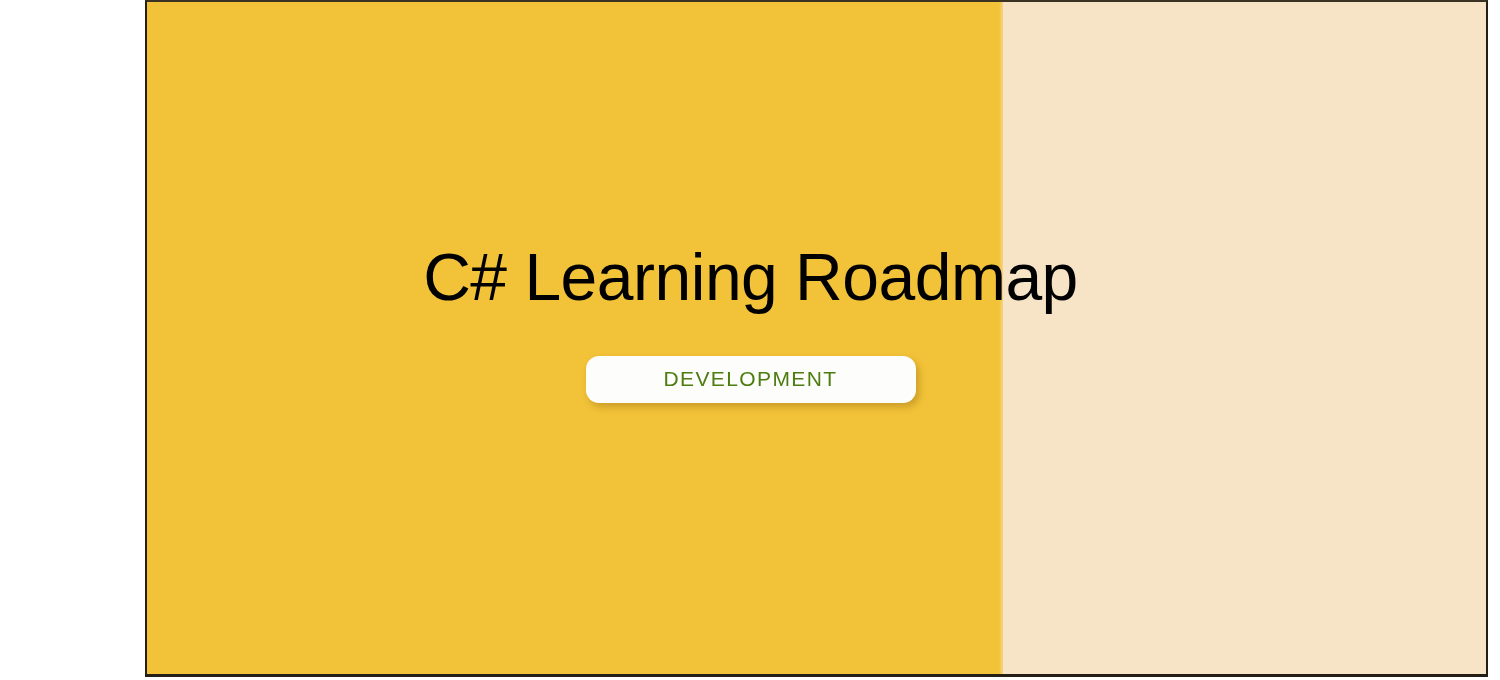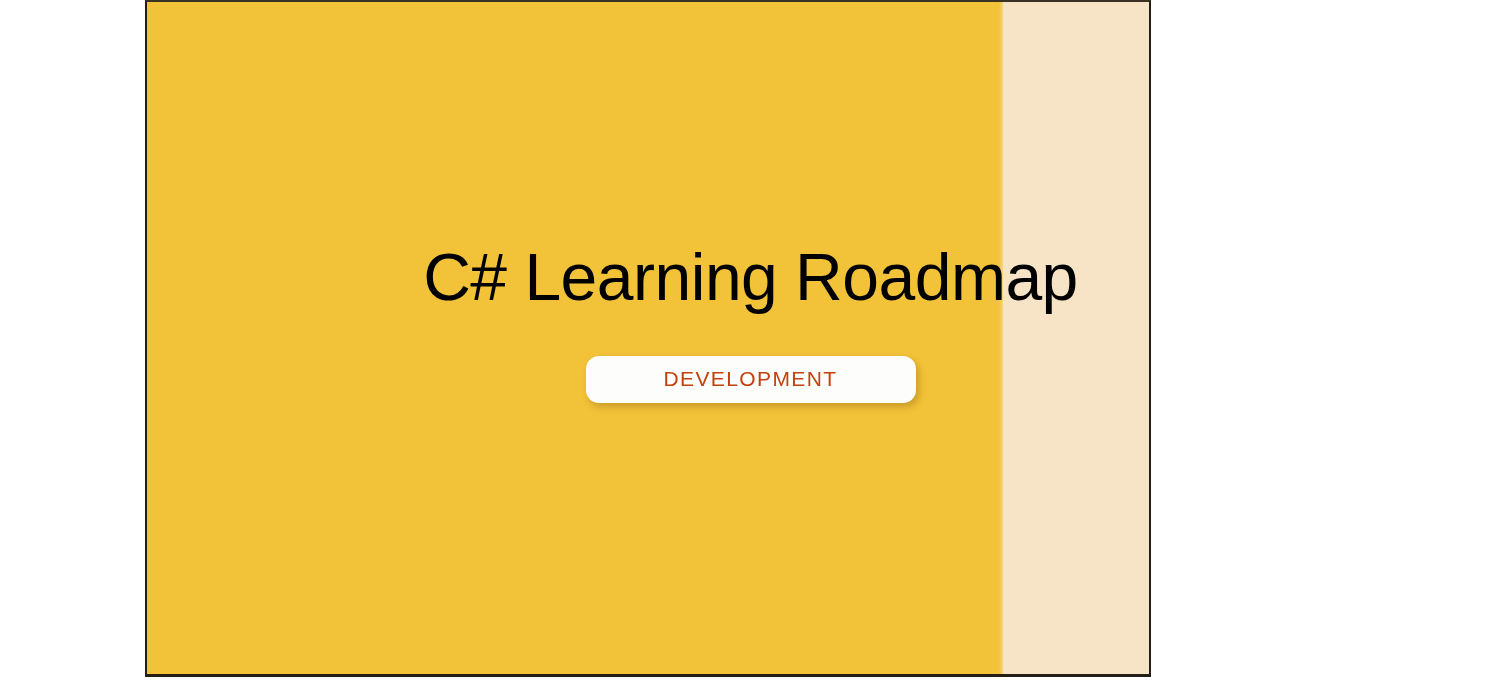--- a/index.html
+++ b/index.html
@@ -19,21 +19,21 @@
     width: 1500px;
     height: 680px;
     background: #ffffff;
   }
 
   
   #slide-frame {
     position: absolute;
     left: 145px;
     top: 0px;
-    width: 1006px;
+    width: 1343px;
     height: 677px;
     box-sizing: border-box;
     border-left: 2px solid #231f16;
     border-right: 2px solid #231f16;
     border-top: 2px solid #3a3222;
     border-bottom: 3px solid #231f16;
     overflow: hidden;
     background: #f7e3c6;
   }
 
@@ -106,21 +106,21 @@
     min-width: 330px;
     padding: 12px 26px 13px 26px;
     background: #fdfdfb;
     border-radius: 13px;
     box-shadow: 3px 4px 7px rgba(120, 85, 10, 0.32);
     font-family: "Liberation Sans", sans-serif;
     font-size: 21px;
     font-weight: 400;
     letter-spacing: 1.4px;
     line-height: 22px;
-    color: #c2410c;
+    color: #4d7c0f;
     text-align: center;
     white-space: nowrap;
   }
 </style>
 </head>
 <body>
 
 <div id="slide-canvas">
 
   <div id="slide-frame">

